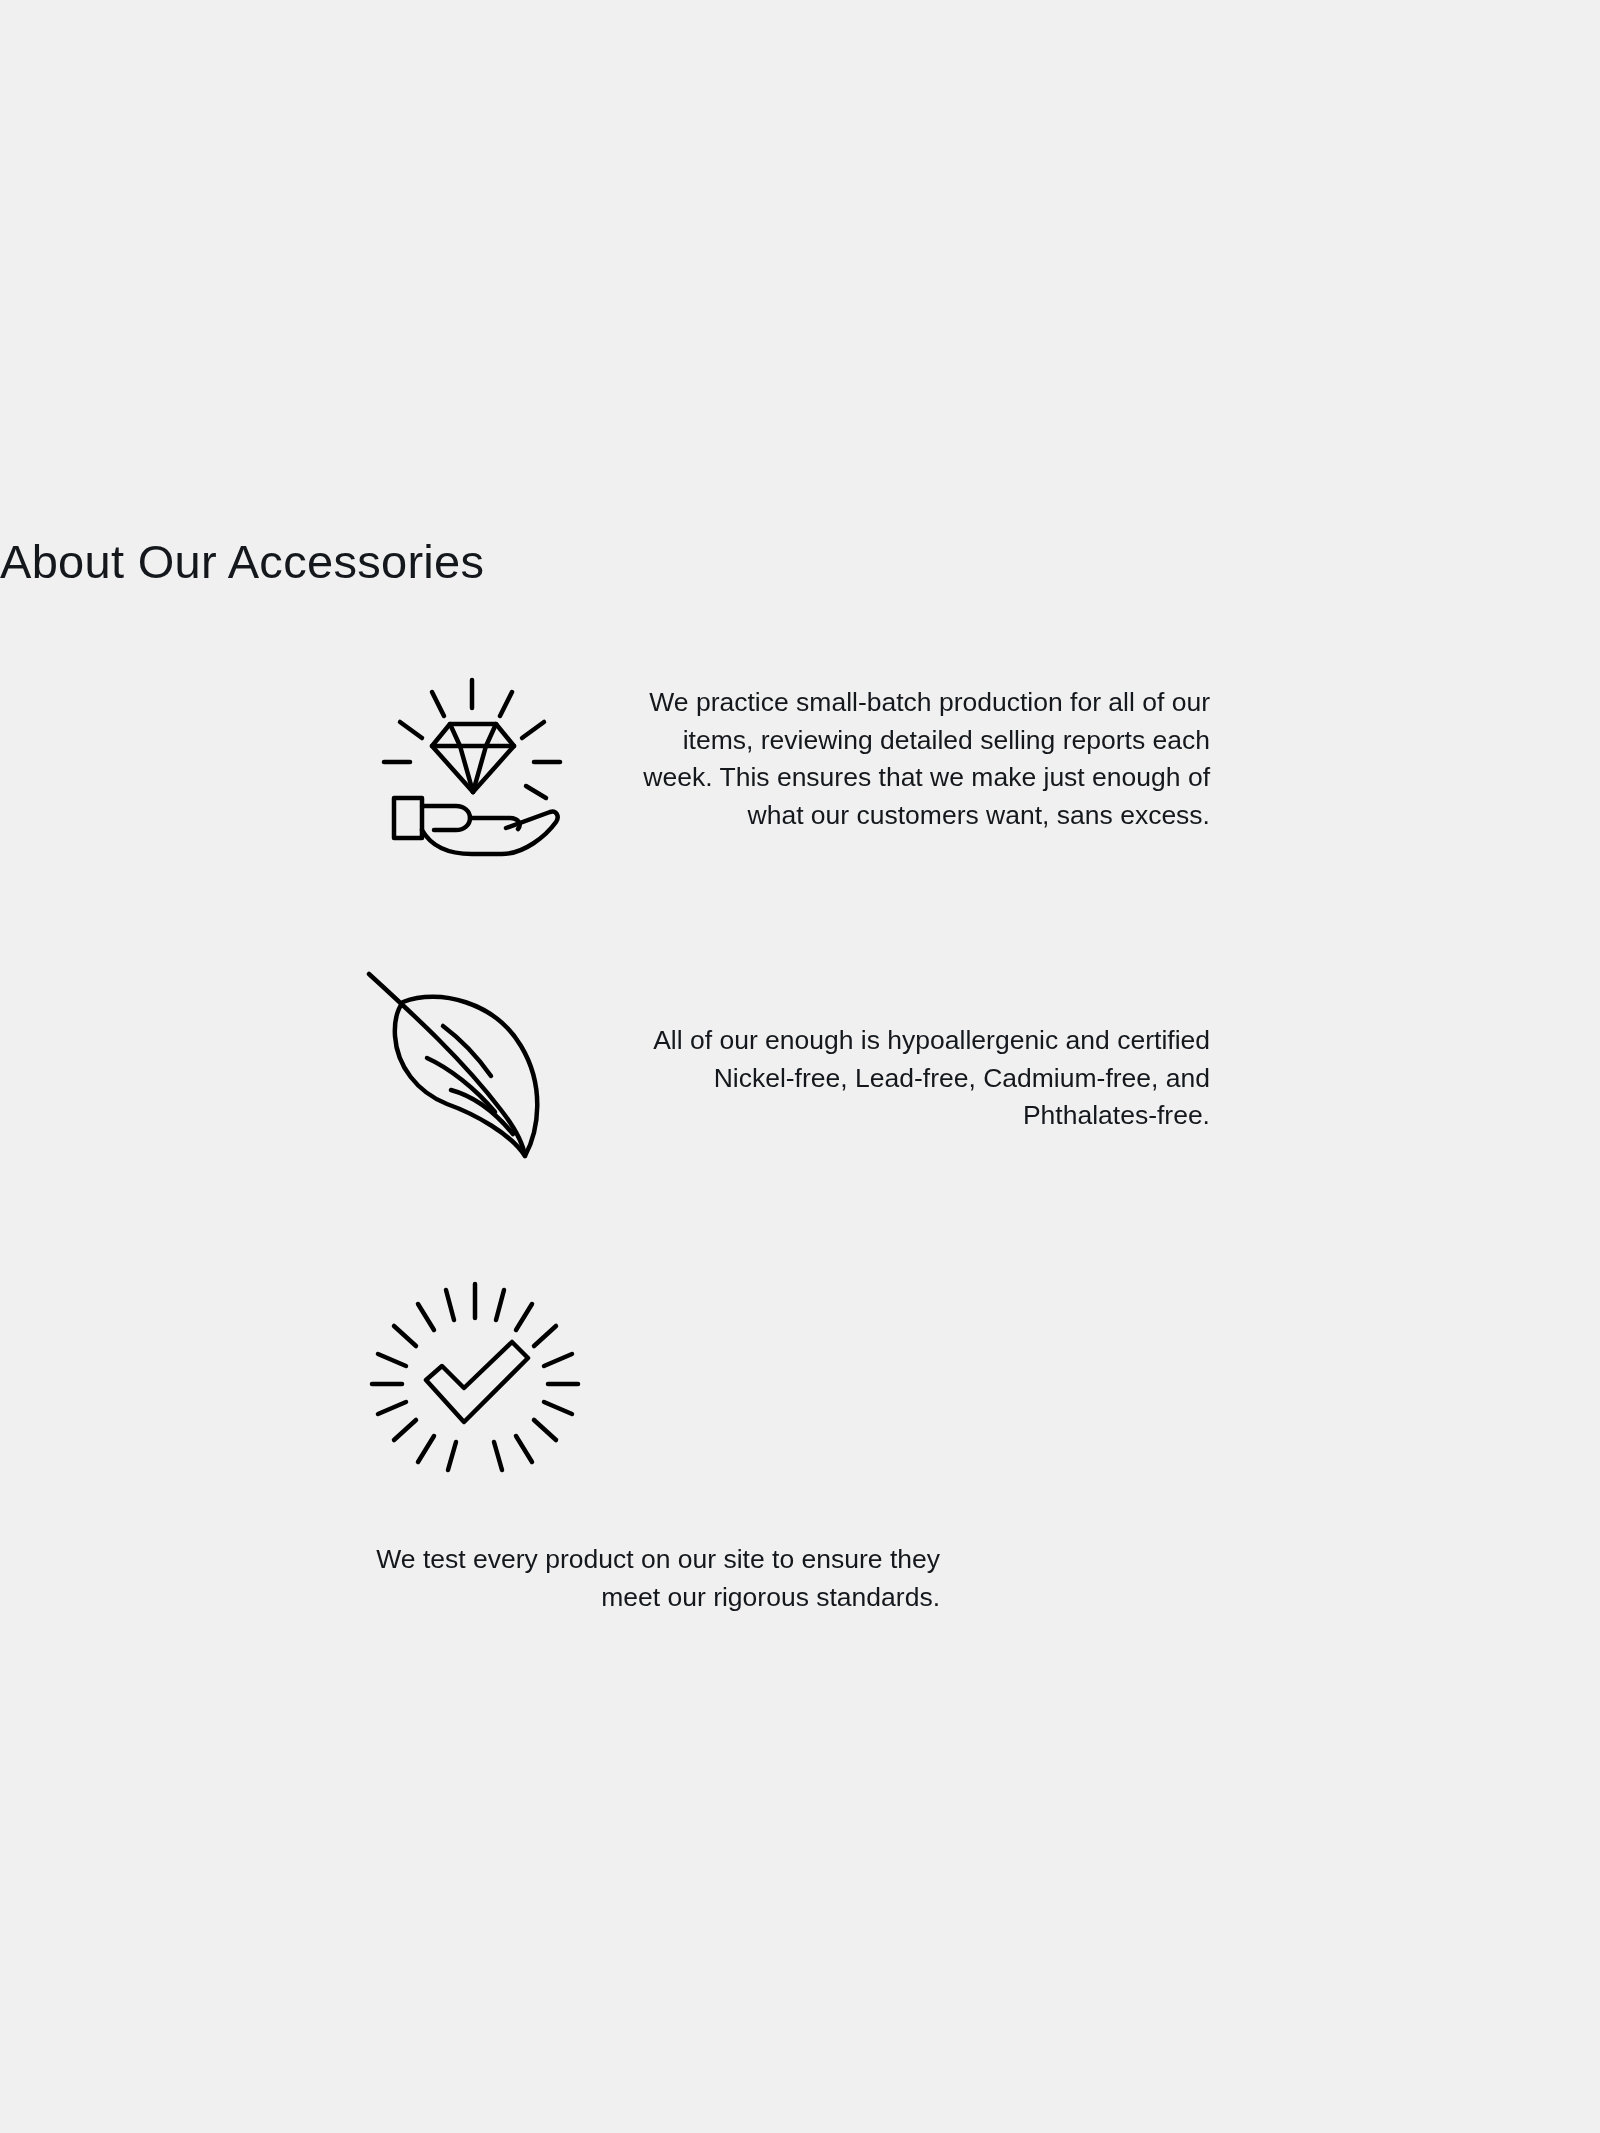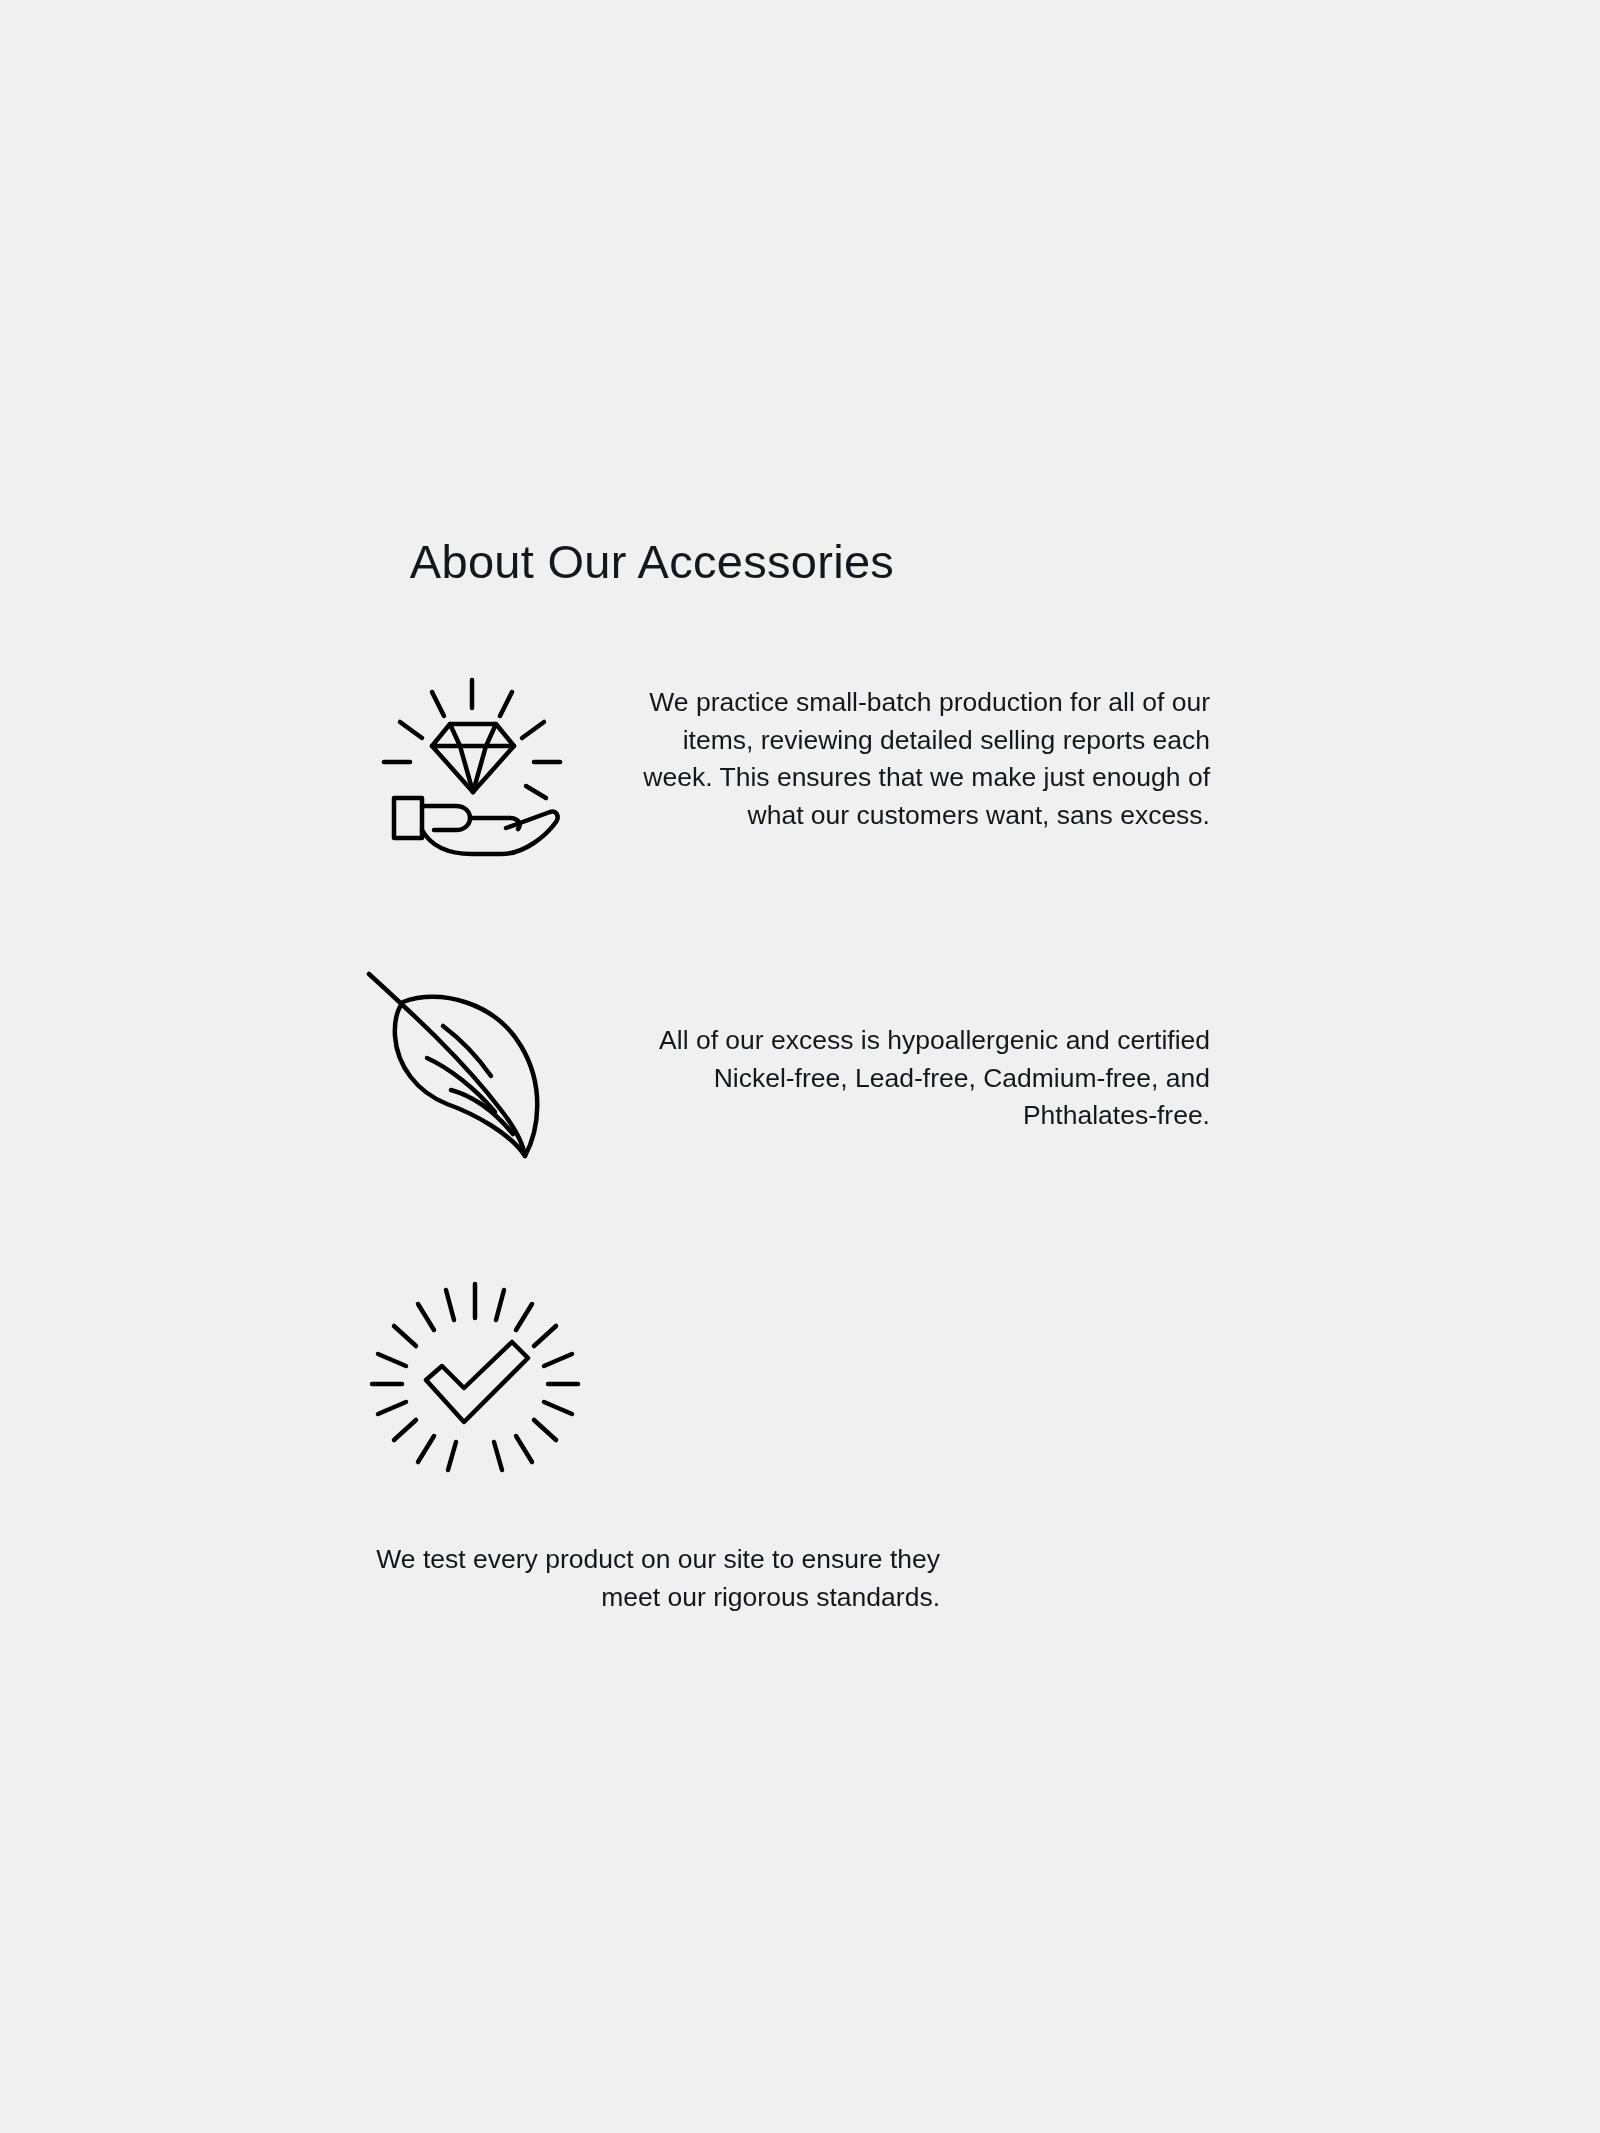--- a/index.html
+++ b/index.html
@@ -18,21 +18,20 @@
     position: relative;
     width: 1600px;
     height: 2133px;
     background: #f0f0f0;
   }
   .section-title {
     position: absolute;
     top: 495px;
     left: 0;
     width: 1304px;
-    text-align: center;
     font-size: 47px;
     font-weight: 400;
     letter-spacing: 0.3px;
     color: #14181c;
   }
   .features {
     position: absolute;
     top: 660px;
     left: 340px;
     width: 920px;
@@ -110,21 +109,21 @@
 
           <path d="M14 10 C60 52 108 96 146 146 C160 164 168 180 170 192"></path>
 
           <path d="M48 38 C84 24 140 38 166 82 C190 122 184 166 170 192 C156 170 120 150 92 140 C62 128 42 102 40 72 C39 56 42 46 48 38 Z"></path>
 
           <path d="M88 62 C104 74 122 92 136 112"></path>
           <path d="M72 94 C94 104 120 124 140 148"></path>
           <path d="M96 126 C118 132 140 148 158 170"></path>
         </svg>
       </div>
-      <div class="feature-text">All of our excess is hypoallergenic and certified Nickel-free, Lead-free, Cadmium-free, and Phthalates-free.</div>
+      <div class="feature-text">All of our enough is hypoallergenic and certified Nickel-free, Lead-free, Cadmium-free, and Phthalates-free.</div>
     </div>
 
     <div class="feature f3">
       <div class="feature-icon">
         <svg width="230" height="205" viewBox="0 0 230 205" fill="none" stroke="#000000" stroke-width="4.5" stroke-linecap="round" stroke-linejoin="round">
 
           <path d="M66 106 L82 92 L104 114 L152 68 L168 84 L104 148 Z"></path>
 
           <line x1="115" y1="10" x2="115" y2="44"></line>
           <line x1="86" y1="16" x2="94" y2="46"></line>

